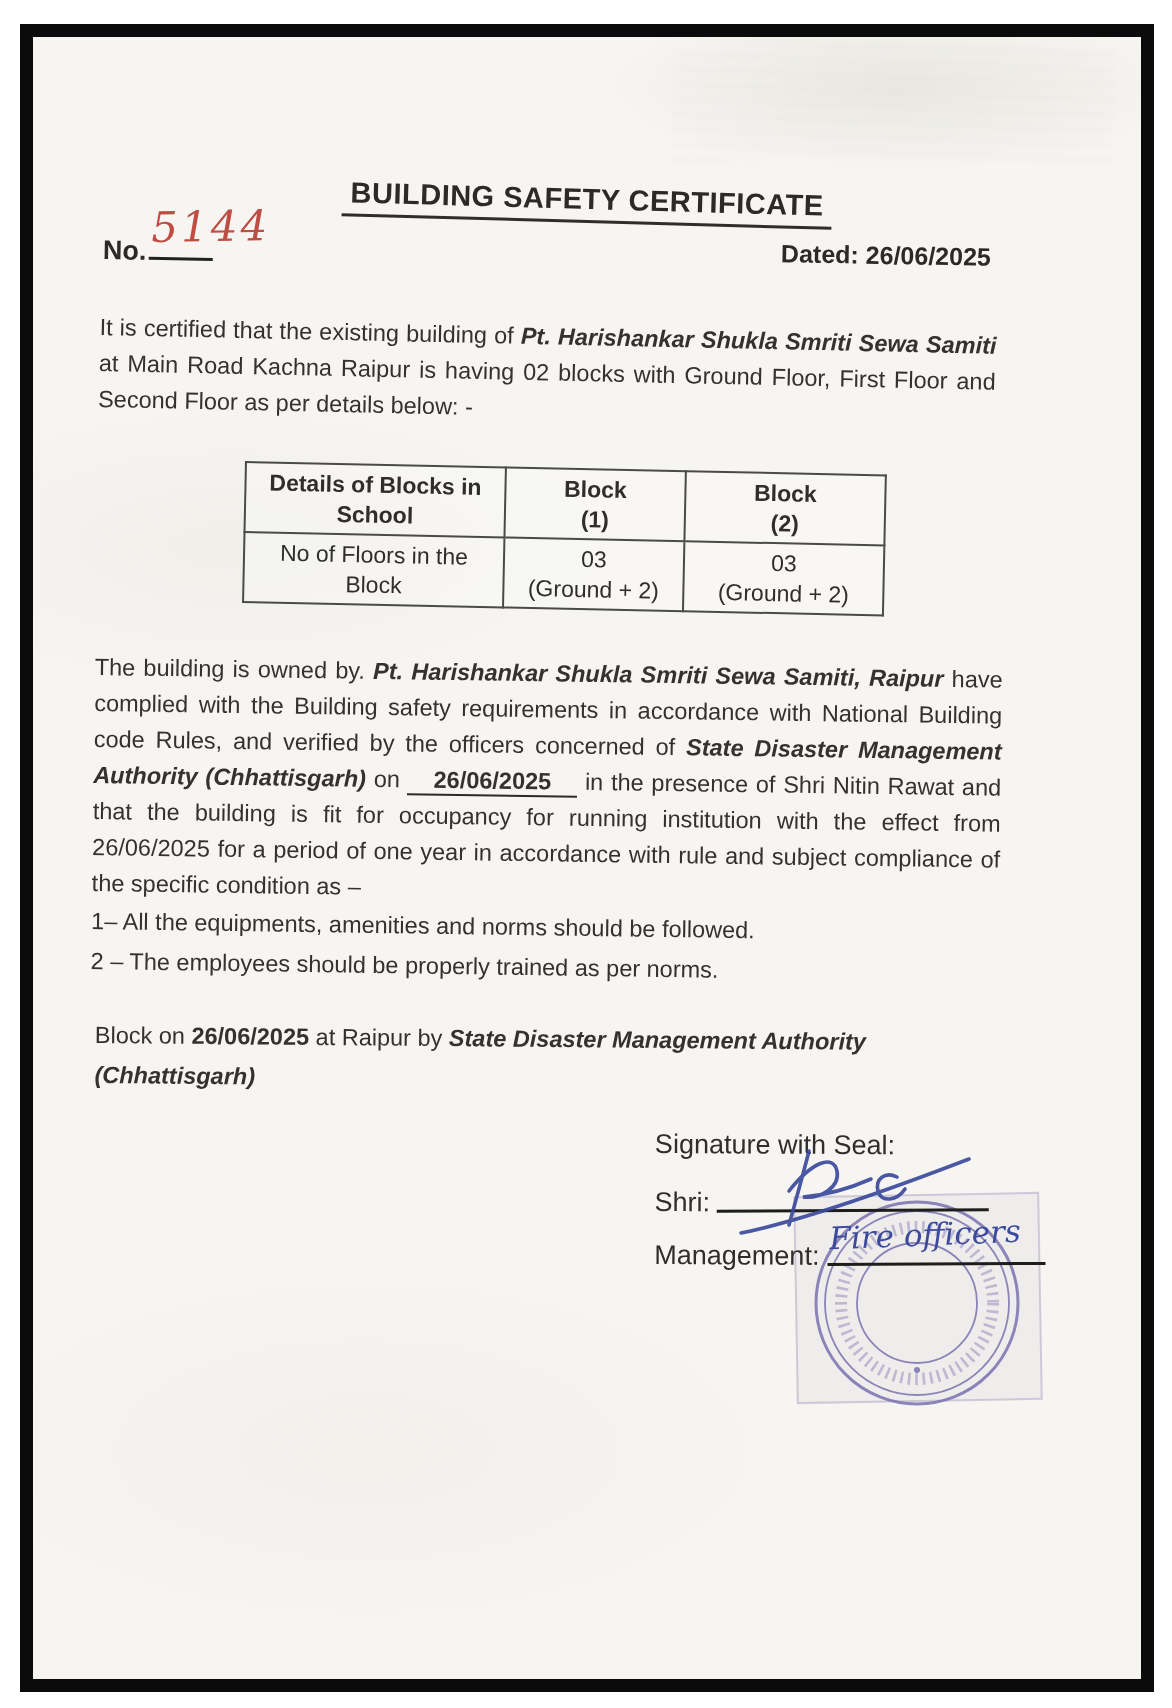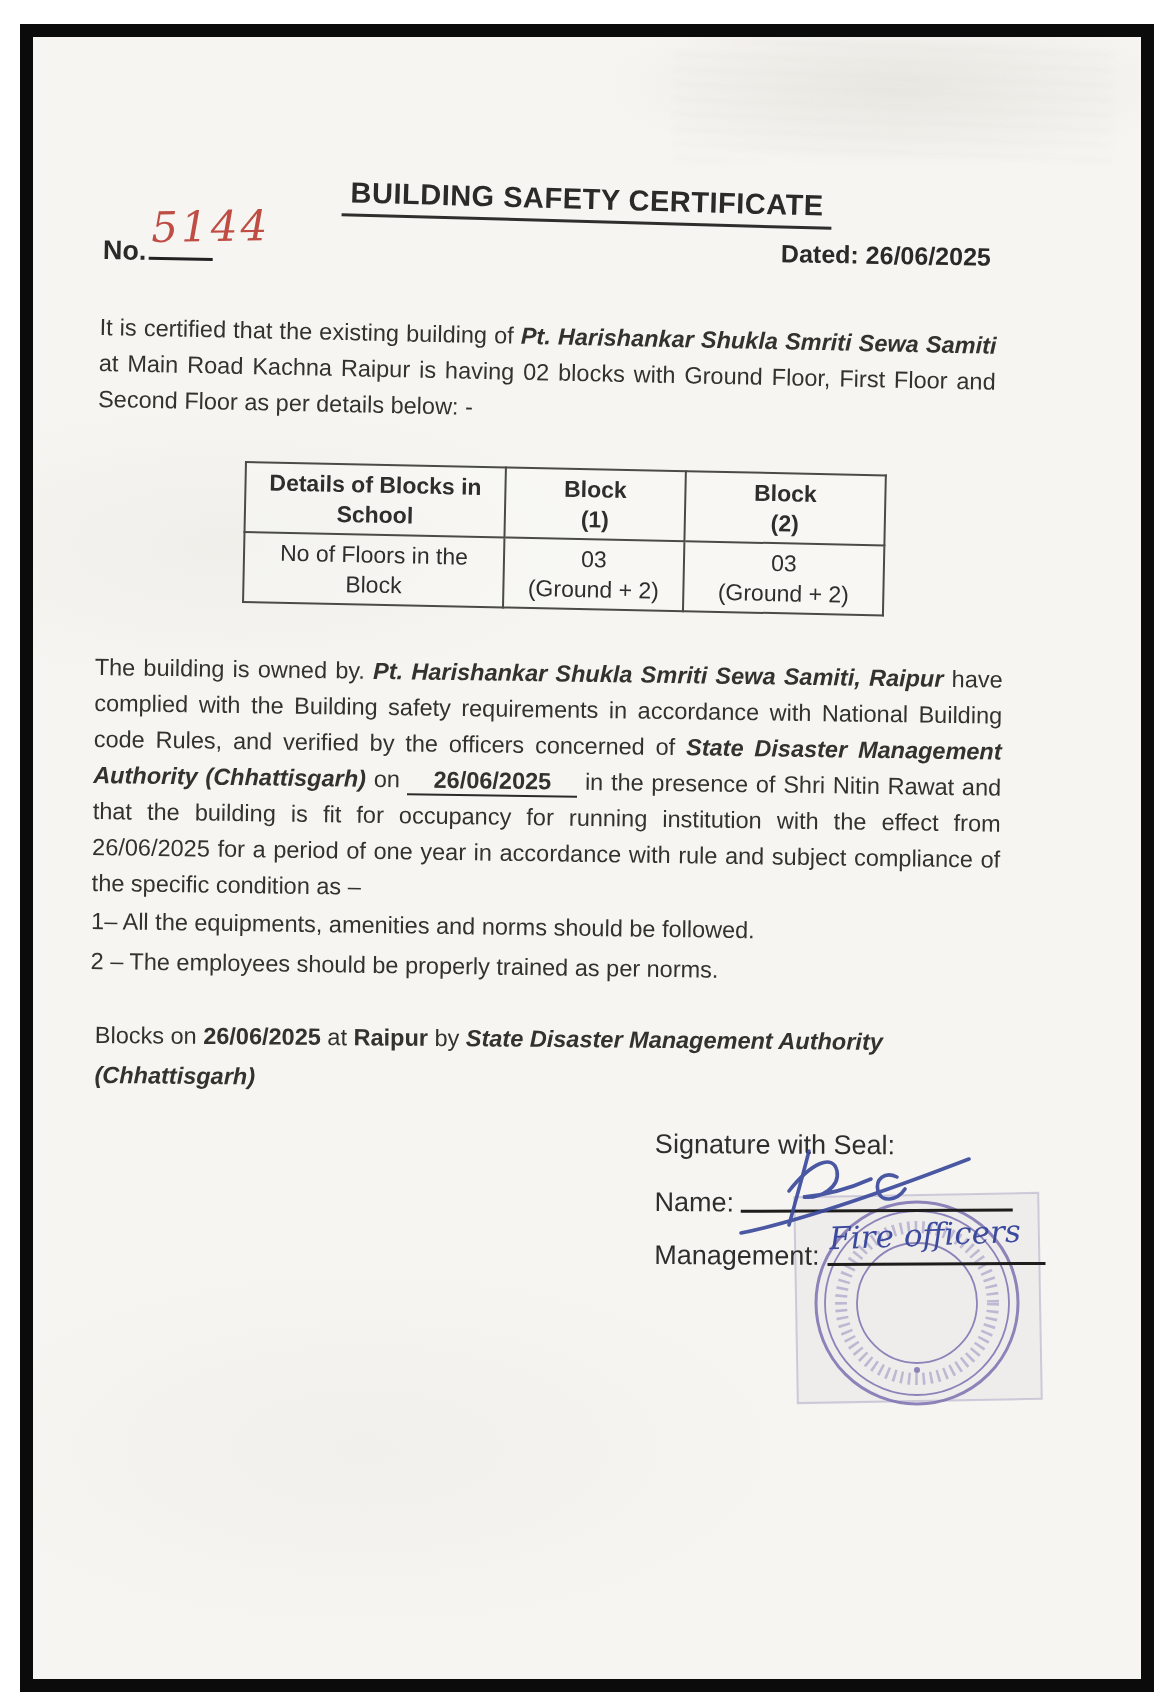--- a/index.html
+++ b/index.html
@@ -110,26 +110,26 @@
         </tbody>
     </table>
   </div>
 
   <div class="abs body-block">
     <div class="para"><span>The building is owned by. </span><span style="font-weight: 700; font-style: italic;">Pt. Harishankar Shukla Smriti Sewa Samiti, Raipur</span><span> have complied with the Building safety requirements in accordance with National Building code Rules, and verified by the officers concerned of </span><span style="font-weight: 700; font-style: italic;">State Disaster Management Authority (Chhattisgarh)</span><span> on </span><span class="u-line" style="font-weight: 700;">26/06/2025</span><span> in the presence of Shri Nitin Rawat and that the building is fit for occupancy for running institution with the effect from 26/06/2025 for a period of one year in accordance with rule and subject compliance of the specific condition as –</span></div>
     <div class="condition">1– All the equipments, amenities and norms should be followed.</div>
     <div class="condition">2 – The employees should be properly trained as per norms.</div>
   </div>
 
-  <div class="abs para issued"><span>Blocks on </span><span style="font-weight: 700;">26/06/2025</span><span> at </span><span style="font-weight: 700;">Raipur</span><span> by </span><span style="font-weight: 700; font-style: italic;">State Disaster Management Authority (Chhattisgarh)</span></div>
+  <div class="abs para issued"><span>Block on </span><span style="font-weight: 700;">26/06/2025</span><span> at </span><span style="font-weight: 400;">Raipur</span><span> by </span><span style="font-weight: 700; font-style: italic;">State Disaster Management Authority (Chhattisgarh)</span></div>
 
   <div class="abs sig-block">
     <div class="sig-row">Signature with Seal:</div>
     <div class="sig-row">
-      <span>Name:</span><span class="hand-line name-line"></span>
+      <span>Shri:</span><span class="hand-line name-line"></span>
     </div>
     <div class="sig-row">
       <span>Management:</span><span class="hand-line desig-line"><span class="handwriting-blue">Fire officers</span></span>
     </div>
   </div>
 
   <svg class="abs stamp" width="262" height="230" viewBox="0 0 262 230">
     <rect x="8" y="10" width="244" height="206" fill="rgba(150,142,190,0.07)" stroke="rgba(140,132,185,0.35)" stroke-width="2" transform="rotate(-1 130 113)"></rect>
     <g stroke="#7b71b8" fill="none" opacity="0.82">
       <circle cx="129" cy="118" r="101" stroke-width="3"></circle>

